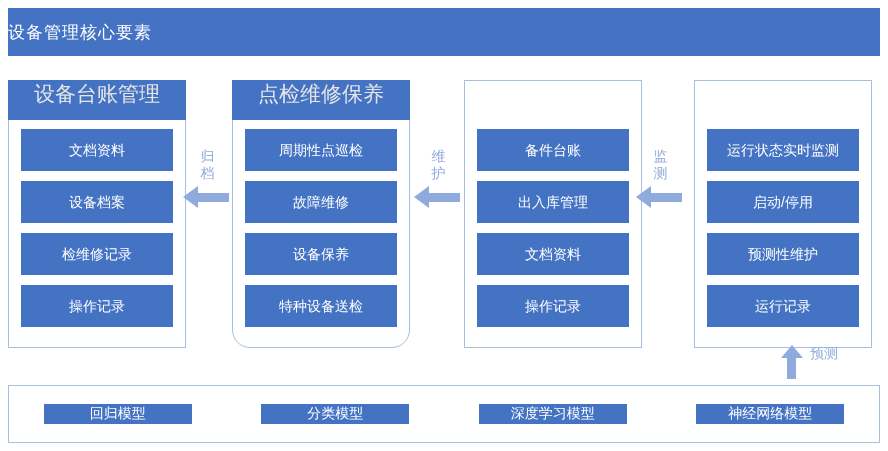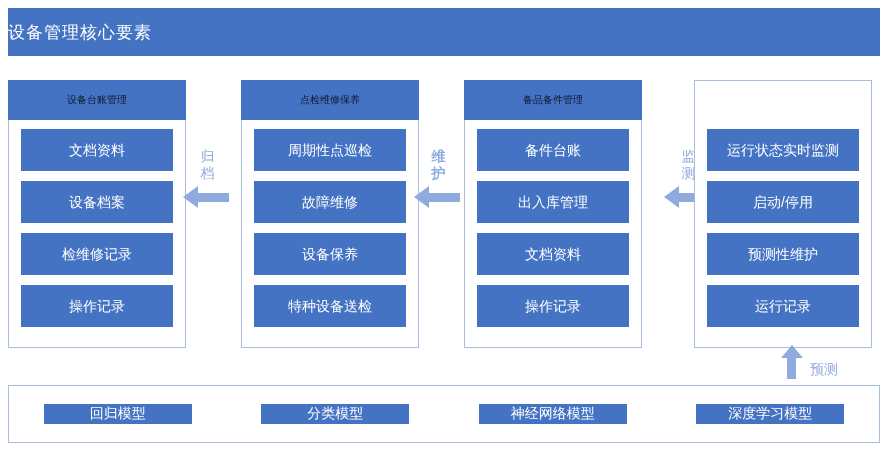--- a/index.html
+++ b/index.html
@@ -35,36 +35,36 @@
   .card {
     position: absolute;
     top: 80px;
     width: 178px;
     height: 268px;
     border: 1px solid #a8bede;
     box-sizing: border-box;
     background: #ffffff;
   }
   .card-col-1 { left: 8px; }
-  .card-col-2 { left: 241px; }
+  .card-col-2 { left: 232px; border-radius: 18px; }
   .card-col-3 { left: 464px; }
   .card-col-4 { left: 694px; }
 
   .card-header {
     position: absolute;
     left: -1px;
     top: -1px;
     width: 178px;
     height: 40px;
     background: #4473c4;
-    color: #0f172a;
-    display: flex;
-    align-items: center;
+    color: #e5e5e5;
+    display: flex;
+    align-items: flex-start;
     justify-content: center;
-    font-size: 10px;
+    font-size: 21px;
     box-sizing: border-box;
   }
 
   .card-body {
     position: absolute;
     left: 0;
     top: 40px;
     right: 0;
     bottom: 0;
     padding: 8px 12px 8px 12px;
@@ -123,32 +123,32 @@
     left: 0;
     top: 0;
     width: 0;
     height: 0;
     border-top: 11px solid transparent;
     border-bottom: 11px solid transparent;
     border-right: 15px solid #8faadc;
   }
 
   .ag-1 { left: 180px; top: 148px; }
-  .ag-2 { left: 411px; top: 148px; font-weight: bold; }
-  .ag-3 { left: 641px; top: 148px; padding-left: 20px; }
+  .ag-2 { left: 411px; top: 148px; }
+  .ag-3 { left: 613px; top: 148px; padding-left: 20px; }
 
   
   .arrow-up-group {
     position: absolute;
     left: 781px;
     top: 345px;
     width: 100px;
     height: 34px;
     display: flex;
-    align-items: flex-end;
+    align-items: flex-start;
   }
   .arrow-up {
     position: relative;
     width: 22px;
     height: 34px;
   }
   .arrow-up .shaft {
     position: absolute;
     left: 6px;
     bottom: 0;
@@ -239,23 +239,20 @@
 
 <div class="arrow-group ag-2">
   <div class="arrow-label">维护</div>
   <div class="arrow-left">
     <div class="shaft"></div>
     <div class="headpt"></div>
   </div>
 </div>
 
 <div class="card card-col-3">
-  <div class="card-header">
-    <span>备品备件管理</span>
-  </div>
   <div class="card-body">
     <div class="item">备件台账</div>
     <div class="item">出入库管理</div>
     <div class="item">文档资料</div>
     <div class="item">操作记录</div>
   </div>
 </div>
 
 <div class="arrow-group ag-3">
   <div class="arrow-label">监测</div>
@@ -278,15 +275,15 @@
   <div class="arrow-up">
     <div class="headpt"></div>
     <div class="shaft"></div>
   </div>
   <span class="arrow-up-label">预测</span>
 </div>
 
 <div class="models">
   <div class="model-item">回归模型</div>
   <div class="model-item">分类模型</div>
+  <div class="model-item">深度学习模型</div>
   <div class="model-item">神经网络模型</div>
-  <div class="model-item">深度学习模型</div>
 </div>
 
 </body></html>

